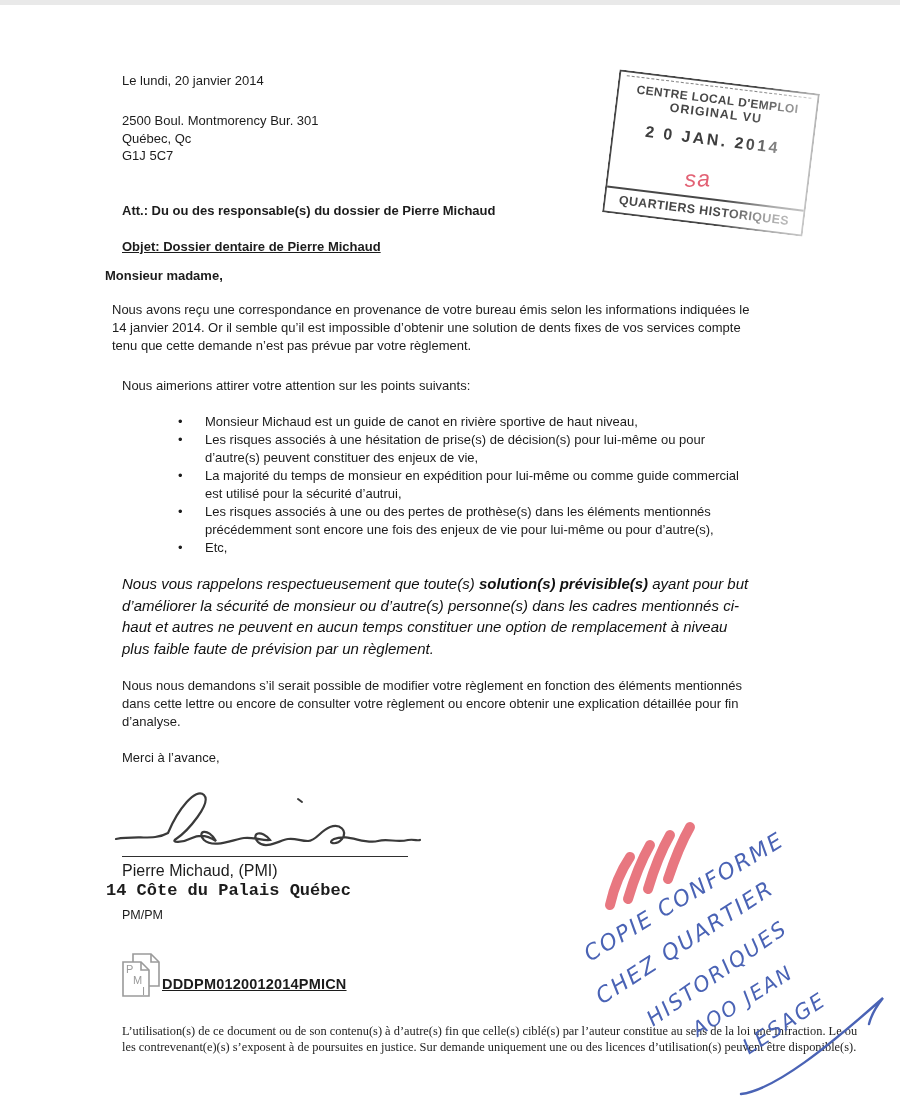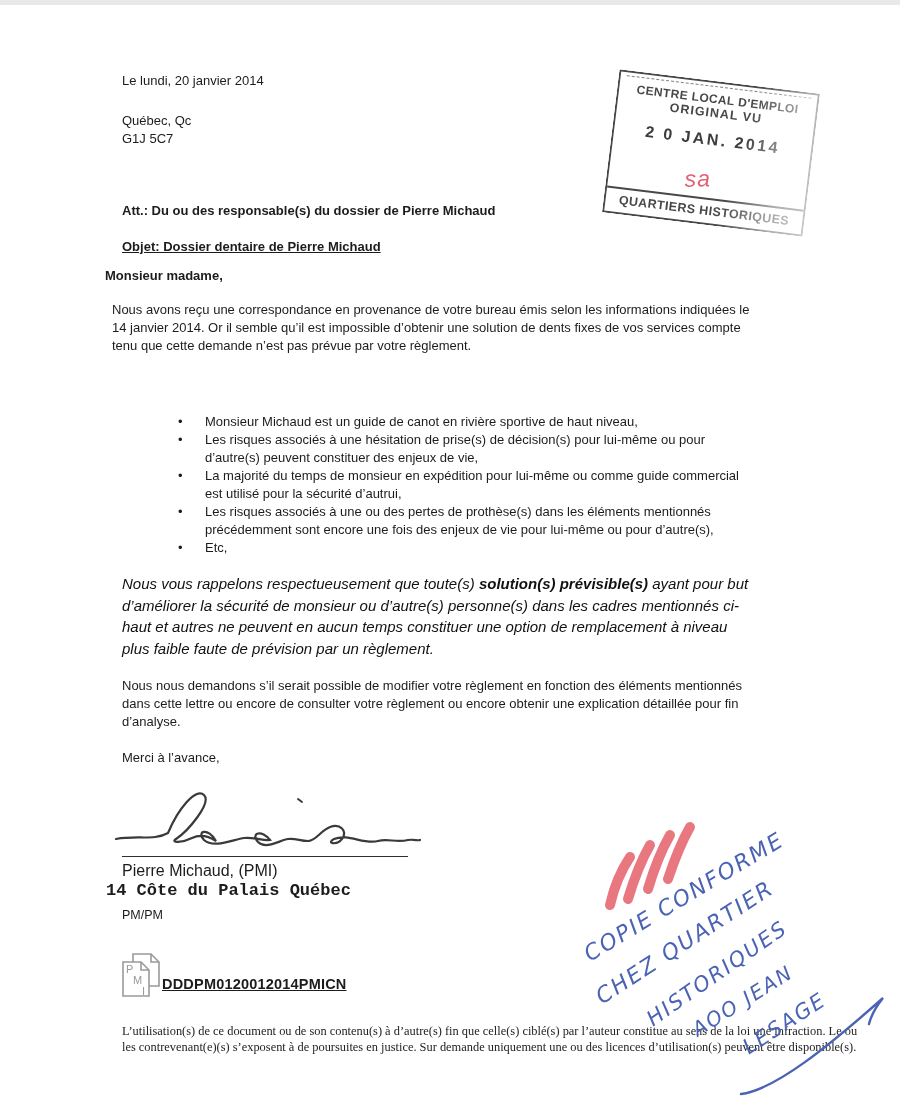--- a/index.html
+++ b/index.html
@@ -82,20 +82,21 @@
   .hw5{left:745px;top:1032px;font-size:21px;transform:rotate(-33deg);}
 </style>
 </head>
 <body>
 
 <div class="page">
 
   <div class="abs t" style="left:122px;top:67px;">Le lundi, 20 janvier 2014</div>
 
   <div class="abs" style="left:122px;top:107px;">
+    <div class="addr-line">2500 Boul. Montmorency Bur. 301</div>
     <div class="addr-line">Québec, Qc</div>
     <div class="addr-line">G1J 5C7</div>
   </div>
 
   <div class="abs stamp">
     <div class="stamp-dash"></div>
     <div class="stamp-l1">CENTRE LOCAL D'EMPLOI</div>
     <div class="stamp-l2">ORIGINAL VU</div>
     <div class="stamp-date">2 0  JAN.  2014</div>
     <div class="stamp-sa">sa</div>
@@ -103,20 +104,21 @@
   </div>
 
   <div class="abs t b u" style="left:122px;top:233px;">Objet: Dossier dentaire de Pierre Michaud</div>
 
   <div class="abs t b" style="left:122px;top:197px;">Att.: Du ou des responsable(s) du dossier de Pierre Michaud</div>
 
   <div class="abs t b" style="left:105px;top:262px;">Monsieur madame,</div>
 
   <div class="abs t" style="left:112px;top:296px;width:648px;">Nous avons reçu une correspondance en provenance de votre bureau émis selon les informations indiquées le 14 janvier 2014. Or il semble qu’il est impossible d’obtenir une solution de dents fixes de vos services compte tenu que cette demande n’est pas prévue par votre règlement.</div>
 
+  <div class="abs t" style="left:122px;top:372px;">Nous aimerions attirer votre attention sur les points suivants:</div>
 
   <div class="abs bullets">
     <div class="bullet-item">
       <span class="bullet-dot">•</span>
       <span>Monsieur Michaud est un guide de canot en rivière sportive de haut niveau,</span>
     </div>
     <div class="bullet-item">
       <span class="bullet-dot">•</span>
       <span>Les risques associés à une hésitation de prise(s) de décision(s) pour lui-même ou pour d’autre(s) peuvent constituer des enjeux de vie,</span>
     </div>

